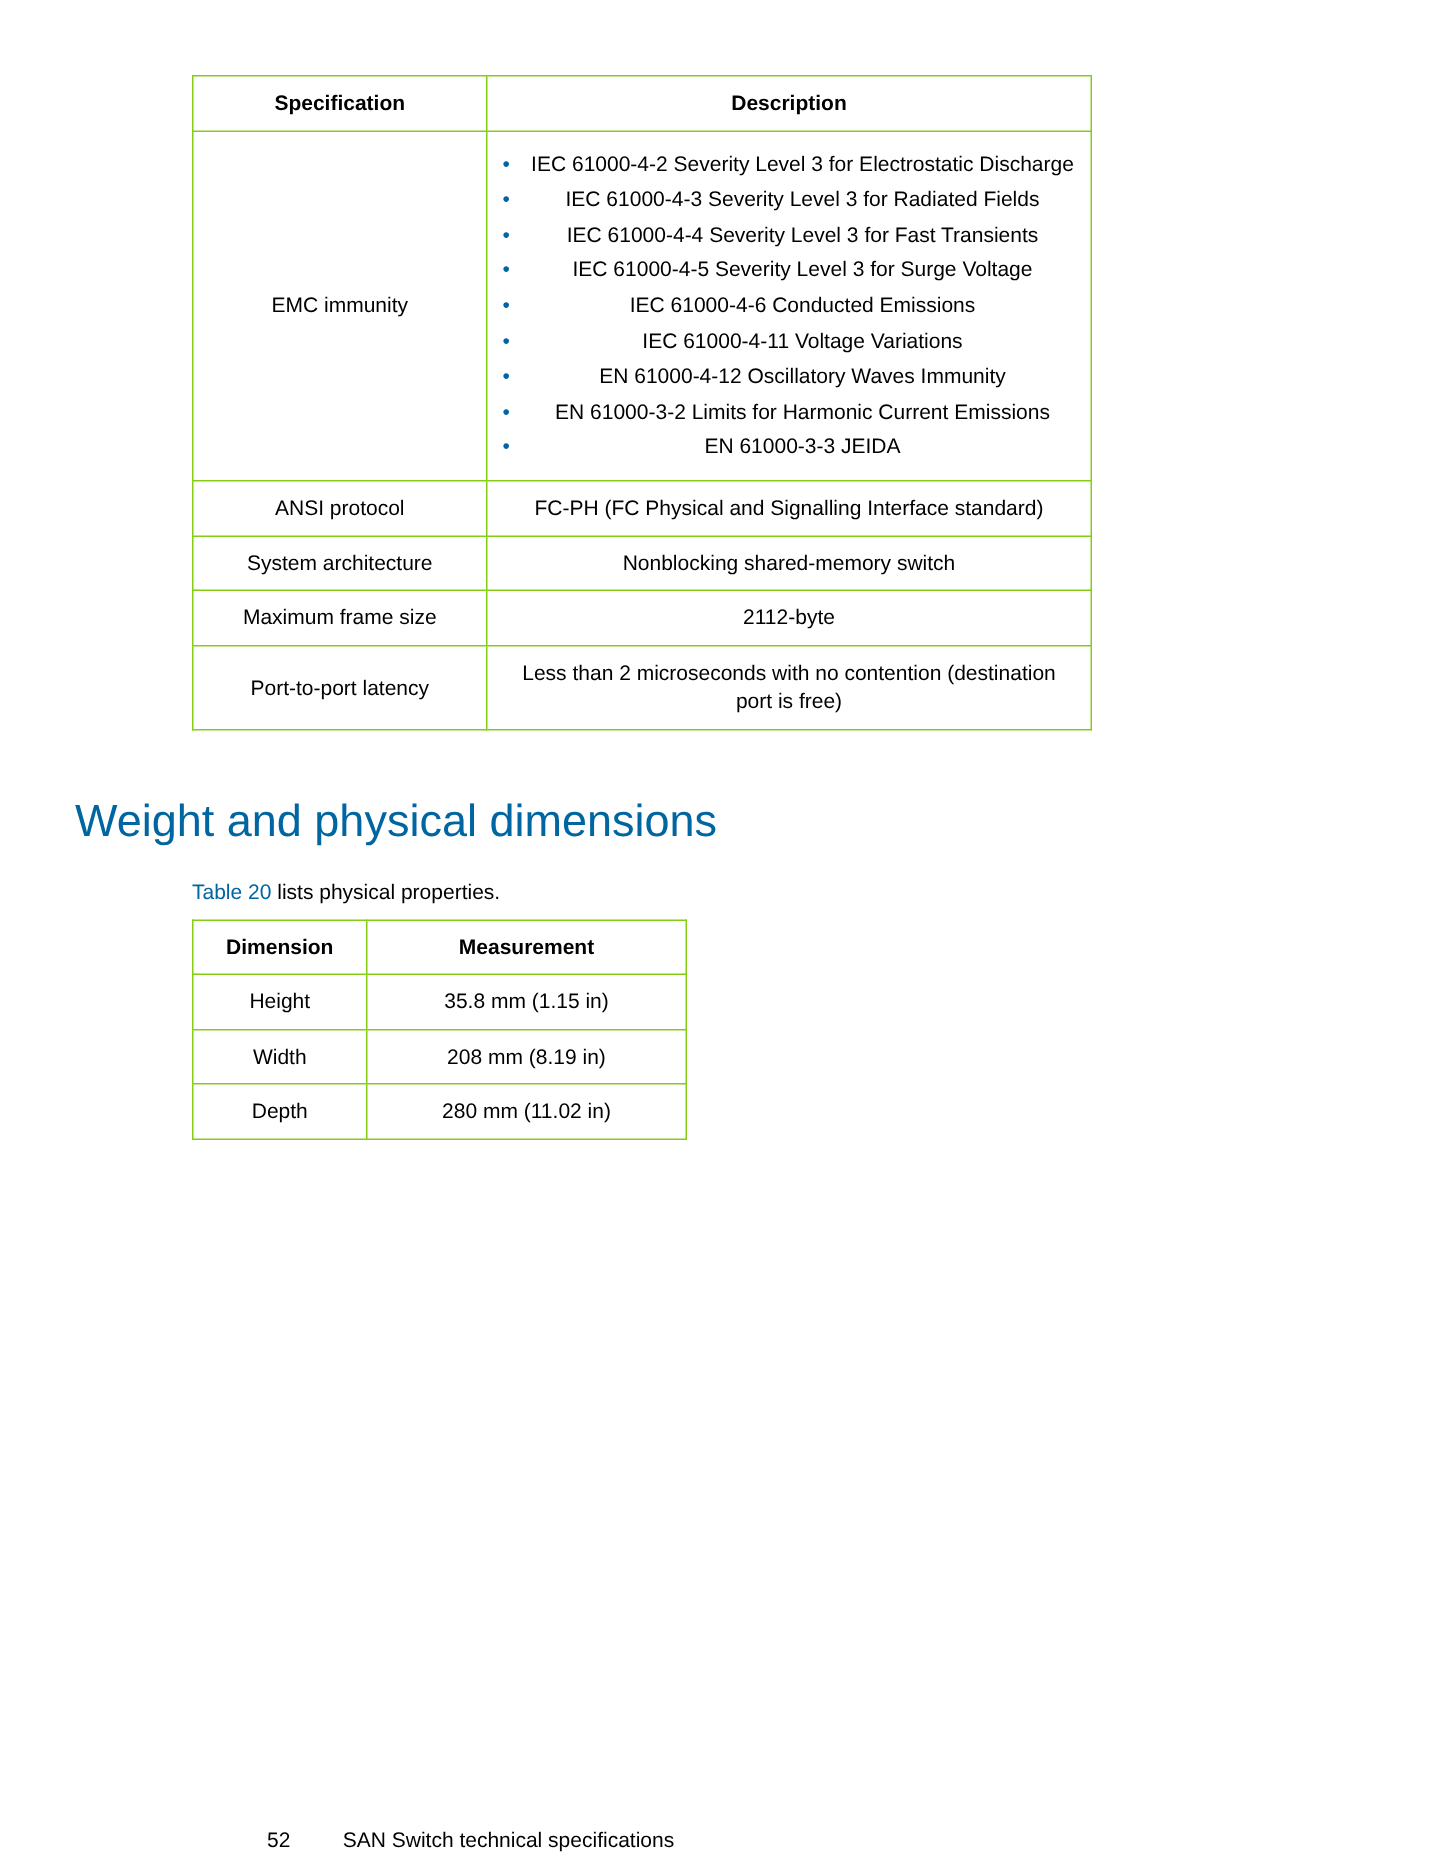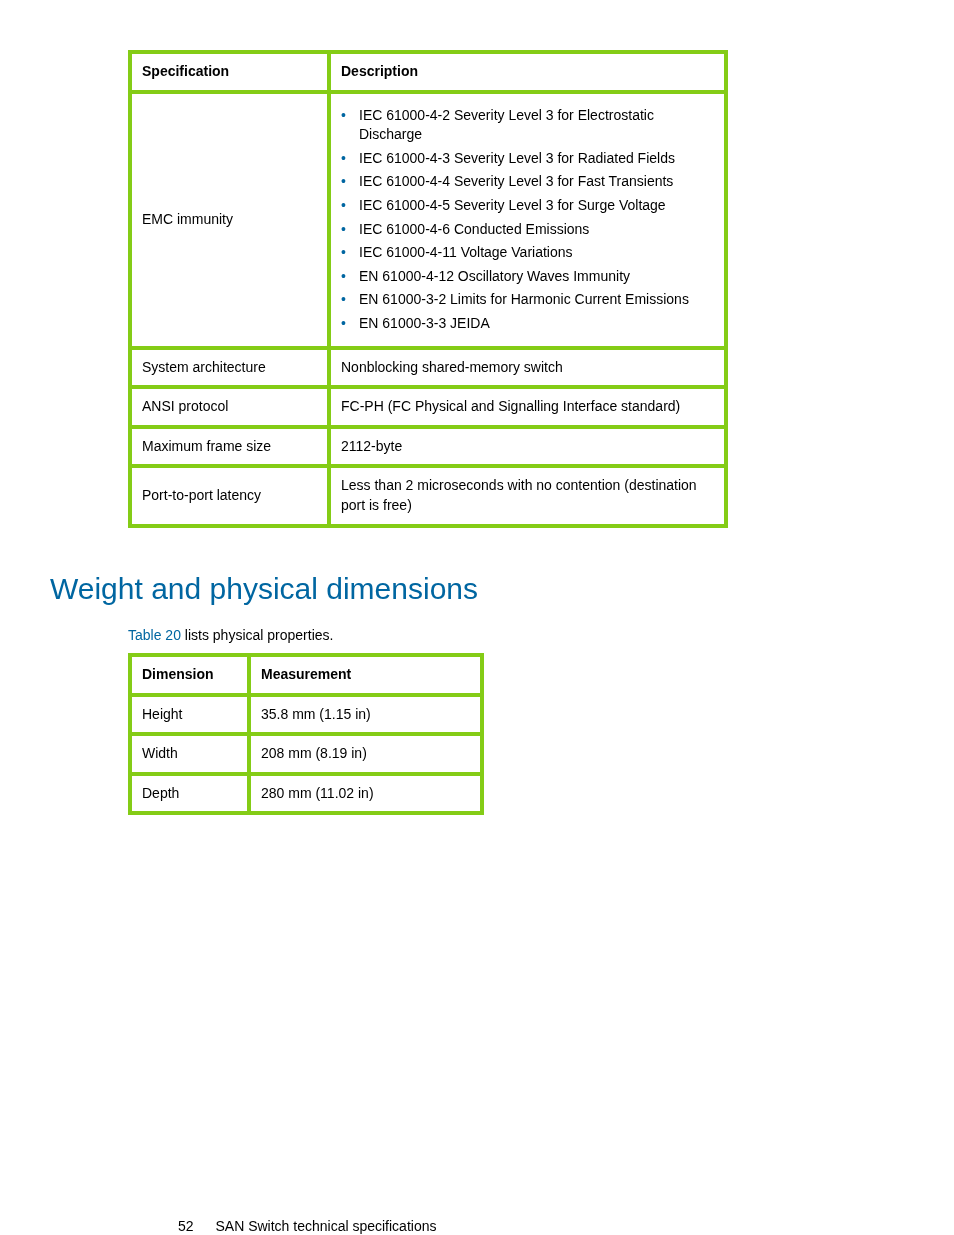--- a/index.html
+++ b/index.html
@@ -13,26 +13,26 @@
     line-height: 1.4;
   }
   table {
     border-collapse: collapse;
     margin-left: 78px;
   }
   table.spec-table {
     width: 600px;
   }
   table.dim-table {
-    width: 356px;
+    width: 330px;
   }
   th, td {
-    border: 4px solid #84cc16;
+    border: 1px solid #84cc16;
     padding: 8px 10px;
-    text-align: left;
+    text-align: center;
     vertical-align: middle;
     font-size: 14px;
   }
   th {
     font-weight: bold;
     background: #fff;
   }
   .spec-col1 { width: 175px; }
   .dim-col1 { width: 95px; }
   ul.bullets {
@@ -71,21 +71,21 @@
     color: #0066a1;
     margin-bottom: 10px;
     font-size: 14px;
   }
   .footer {
     position: absolute;
     bottom: 48px;
     left: 128px;
     font-size: 14px;
   }
-  .footer .pg { margin-right: 18px; }
+  .footer .pg { margin-right: 31px; }
   .page-wrap { position: relative; min-height: 1235px; box-sizing: border-box;}
 </style>
 </head>
 <body>
 <div class="page-wrap">
 
 <table class="spec-table">
   <thead>
     <tr>
       <th class="spec-col1">Specification</th>
@@ -103,26 +103,26 @@
               <li>IEC 61000-4-5 Severity Level 3 for Surge Voltage</li>
               <li>IEC 61000-4-6 Conducted Emissions</li>
               <li>IEC 61000-4-11 Voltage Variations</li>
               <li>EN 61000-4-12 Oscillatory Waves Immunity</li>
               <li>EN 61000-3-2 Limits for Harmonic Current Emissions</li>
               <li>EN 61000-3-3 JEIDA</li>
             </ul>
           </td>
         </tr>
         <tr>
+          <td class="spec-col1">ANSI protocol</td>
+          <td>FC-PH (FC Physical and Signalling Interface standard)</td>
+        </tr>
+        <tr>
           <td class="spec-col1">System architecture</td>
           <td>Nonblocking shared-memory switch</td>
-        </tr>
-        <tr>
-          <td class="spec-col1">ANSI protocol</td>
-          <td>FC-PH (FC Physical and Signalling Interface standard)</td>
         </tr>
         <tr>
           <td class="spec-col1">Maximum frame size</td>
           <td>2112-byte</td>
         </tr>
         <tr>
           <td class="spec-col1">Port-to-port latency</td>
           <td>Less than 2 microseconds with no contention (destination port is free)</td>
         </tr>
       </tbody>

